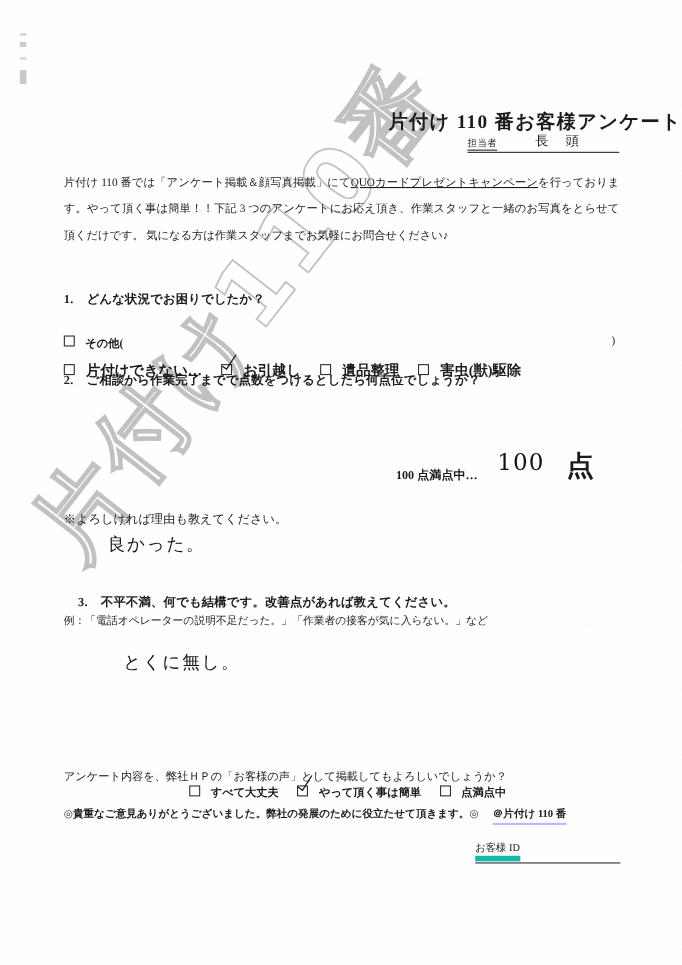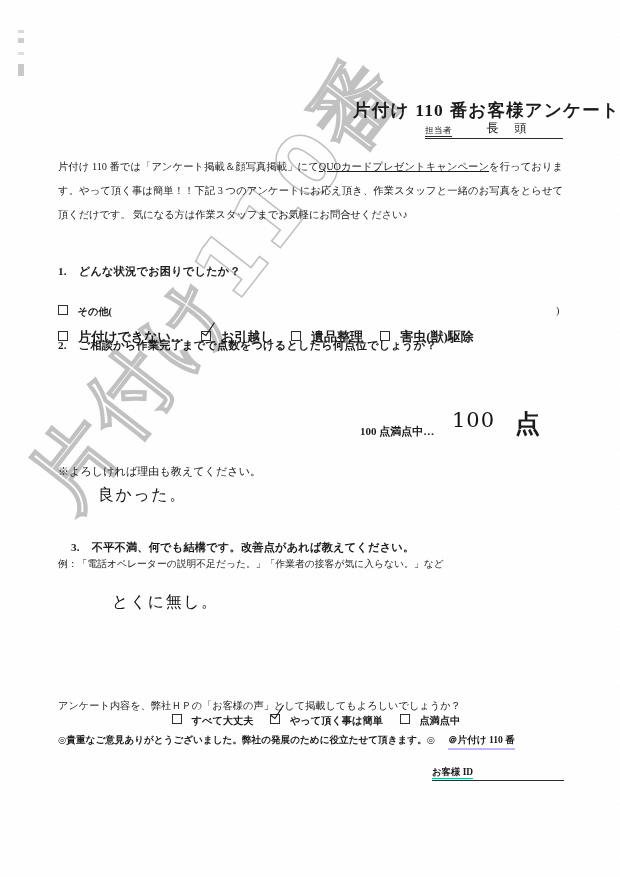--- a/index.html
+++ b/index.html
@@ -287,24 +287,23 @@
     left: 432px;
     top: 766px;
     width: 132px;
     display: flex;
     align-items: flex-end;
     border-bottom: 1px solid #2b2b2b;
     padding-bottom: 1px;
   }
   .custid-label {
     font-size: 9.4px;
-    border-bottom: 1px solid #14b8a6;
+    border-bottom: 5px solid #14b8a6;
     line-height: 12px;
     white-space: nowrap;
-    font-weight: bold;
   }
   .custid-value {
     flex: 1;
     font-size: 10px;
     text-align: center;
     line-height: 12px;
   }
 </style>
 </head>
 <body>

